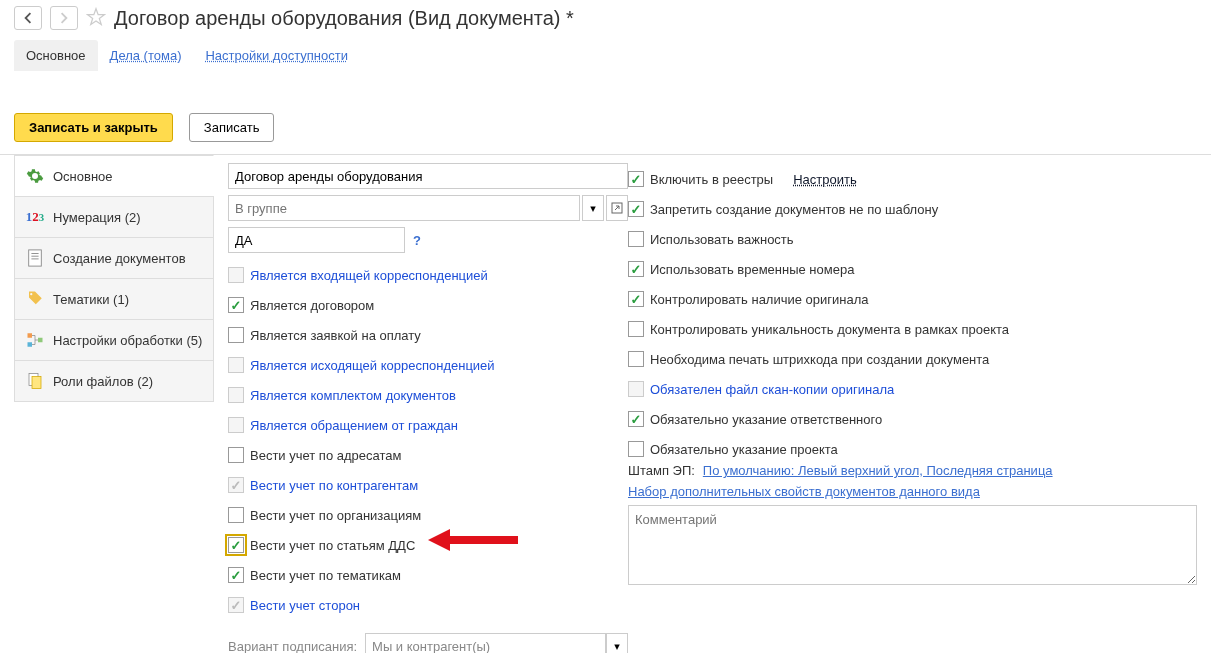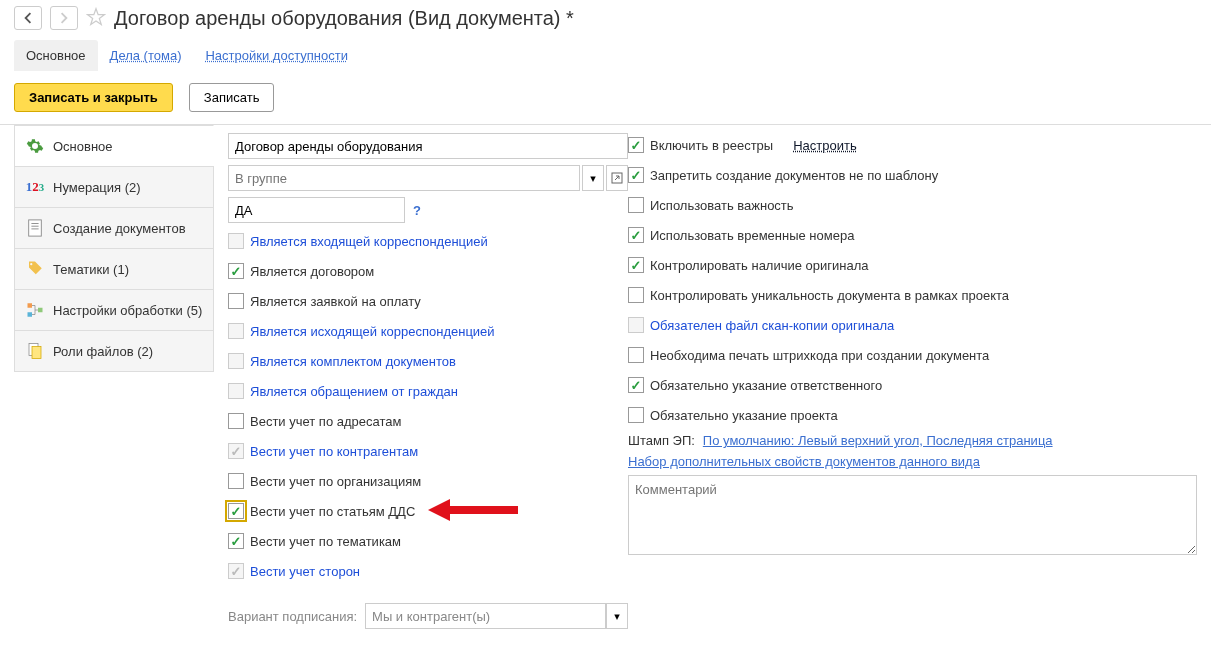--- a/index.html
+++ b/index.html
@@ -9,21 +9,21 @@
     .nav-btn { width: 28px; height: 24px; border: 1px solid #ccc; background: #fff; border-radius: 3px; display: flex; align-items: center; justify-content: center; cursor: pointer; }
     .nav-btn svg { width: 12px; height: 12px; }
     .star-icon { color: #ccc; cursor: pointer; }
     .page-title { font-size: 20px; font-weight: normal; }
     
     .tabs-bar { display: flex; gap: 0; padding: 4px 14px 0; }
     .top-tab { padding: 8px 12px; cursor: pointer; color: #3b6fd0; text-decoration: underline dotted; }
     .top-tab.active { background: #f0f0f0; color: #333; text-decoration: none; border-radius: 3px 3px 0 0; }
     
     .action-bar { padding: 12px 14px; display: flex; gap: 16px; }
-    .btn { padding: 6px 14px; border: 1px solid #999; border-radius: 3px; background: #fff; cursor: pointer; font-size: 13px; }
+    .btn { padding: 6px 14px; border: 1px solid #999; border-radius: 3px; background: #fff; cursor: pointer; font-size: 13px; margin-top: 30px; }
     .btn-primary { background: #ffdb4d; border-color: #d4a800; font-weight: bold; }
     
     .content-wrap { display: flex; border-top: 1px solid #ddd; padding: 0 14px; }
     
     .side-tabs { width: 200px; flex-shrink: 0; }
     .side-tab { display: flex; align-items: center; gap: 8px; padding: 10px 10px; border: 1px solid #ddd; border-bottom: none; background: #f5f5f5; cursor: pointer; }
     .side-tab:last-child { border-bottom: 1px solid #ddd; }
     .side-tab.active { background: #fff; border-right: 1px solid #fff; }
     .side-tab-icon { width: 20px; height: 20px; display: flex; align-items: center; justify-content: center; }
     
@@ -35,21 +35,21 @@
     .text-input:disabled { background: #f9f9f9; color: #aaa; }
     
     .combo-row { display: flex; gap: 2px; }
     .combo-input { flex: 1; padding: 4px 6px; border: 1px solid #ccc; height: 26px; font-size: 13px; color: #aaa; }
     .combo-btn { width: 22px; height: 26px; border: 1px solid #ccc; background: #fff; cursor: pointer; font-size: 11px; display: flex; align-items: center; justify-content: center; }
     
     .short-row { display: flex; align-items: center; gap: 8px; }
     .short-input { width: 177px; padding: 4px 6px; border: 1px solid #ccc; height: 26px; font-size: 13px; }
     .help-icon { color: #3b6fd0; font-weight: bold; cursor: pointer; }
     
-    .cb-row { display: flex; align-items: center; gap: 6px; height: 24px; }
+    .cb-row { display: flex; align-items: flex-end; gap: 6px; height: 24px; }
     .cb { width: 16px; height: 16px; border: 1px solid #999; display: flex; align-items: center; justify-content: center; cursor: pointer; background: #fff; flex-shrink: 0; }
     .cb.checked::after { content: '✓'; color: #2a9d3f; font-weight: bold; font-size: 13px; }
     .cb.disabled { border-color: #ccc; background: #f5f5f5; cursor: default; }
     .cb.disabled.checked::after { color: #bbb; }
     .cb.highlight { outline: 2px solid #d4a800; outline-offset: 1px; }
     .cb-label { cursor: pointer; }
     .cb-label.disabled { color: #1d4ed8; }
     
     .link-text { color: #0f172a; text-decoration: underline dotted; cursor: pointer; }
     .link-solid { color: #3b6fd0; text-decoration: underline; cursor: pointer; }
@@ -257,26 +257,26 @@
         </div>
       <div class="cb-row">
           <span class="cb checked"></span>
           <span class="cb-label">Контролировать наличие оригинала</span>
         </div>
       <div class="cb-row">
           <span class="cb"></span>
           <span class="cb-label">Контролировать уникальность документа в рамках проекта</span>
         </div>
       <div class="cb-row">
+          <span class="cb"></span>
+          <span class="cb-label">Необходима печать штрихкода при создании документа</span>
+        </div>
+      <div class="cb-row">
           <span class="cb disabled"></span>
           <span class="cb-label disabled">Обязателен файл скан-копии оригинала</span>
-        </div>
-      <div class="cb-row">
-          <span class="cb"></span>
-          <span class="cb-label">Необходима печать штрихкода при создании документа</span>
         </div>
       <div class="cb-row">
           <span class="cb checked"></span>
           <span class="cb-label">Обязательно указание ответственного</span>
         </div>
       <div class="cb-row">
           <span class="cb"></span>
           <span class="cb-label">Обязательно указание проекта</span>
         </div>
 

